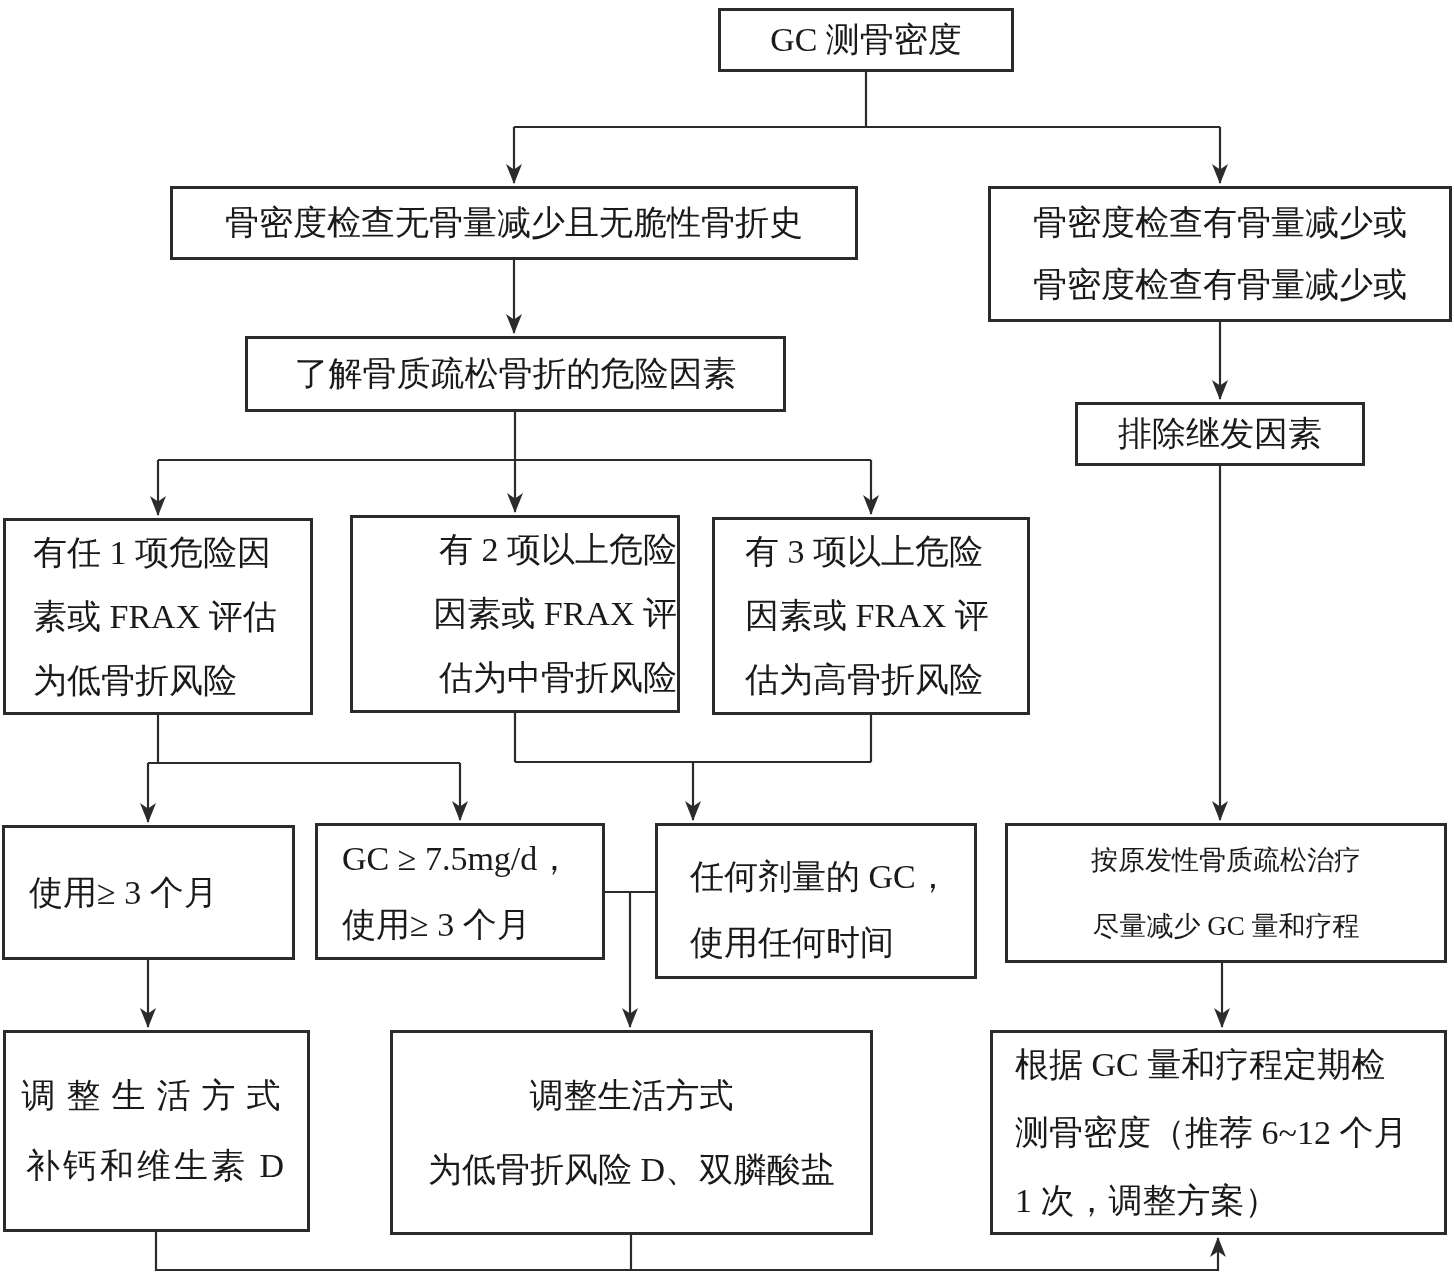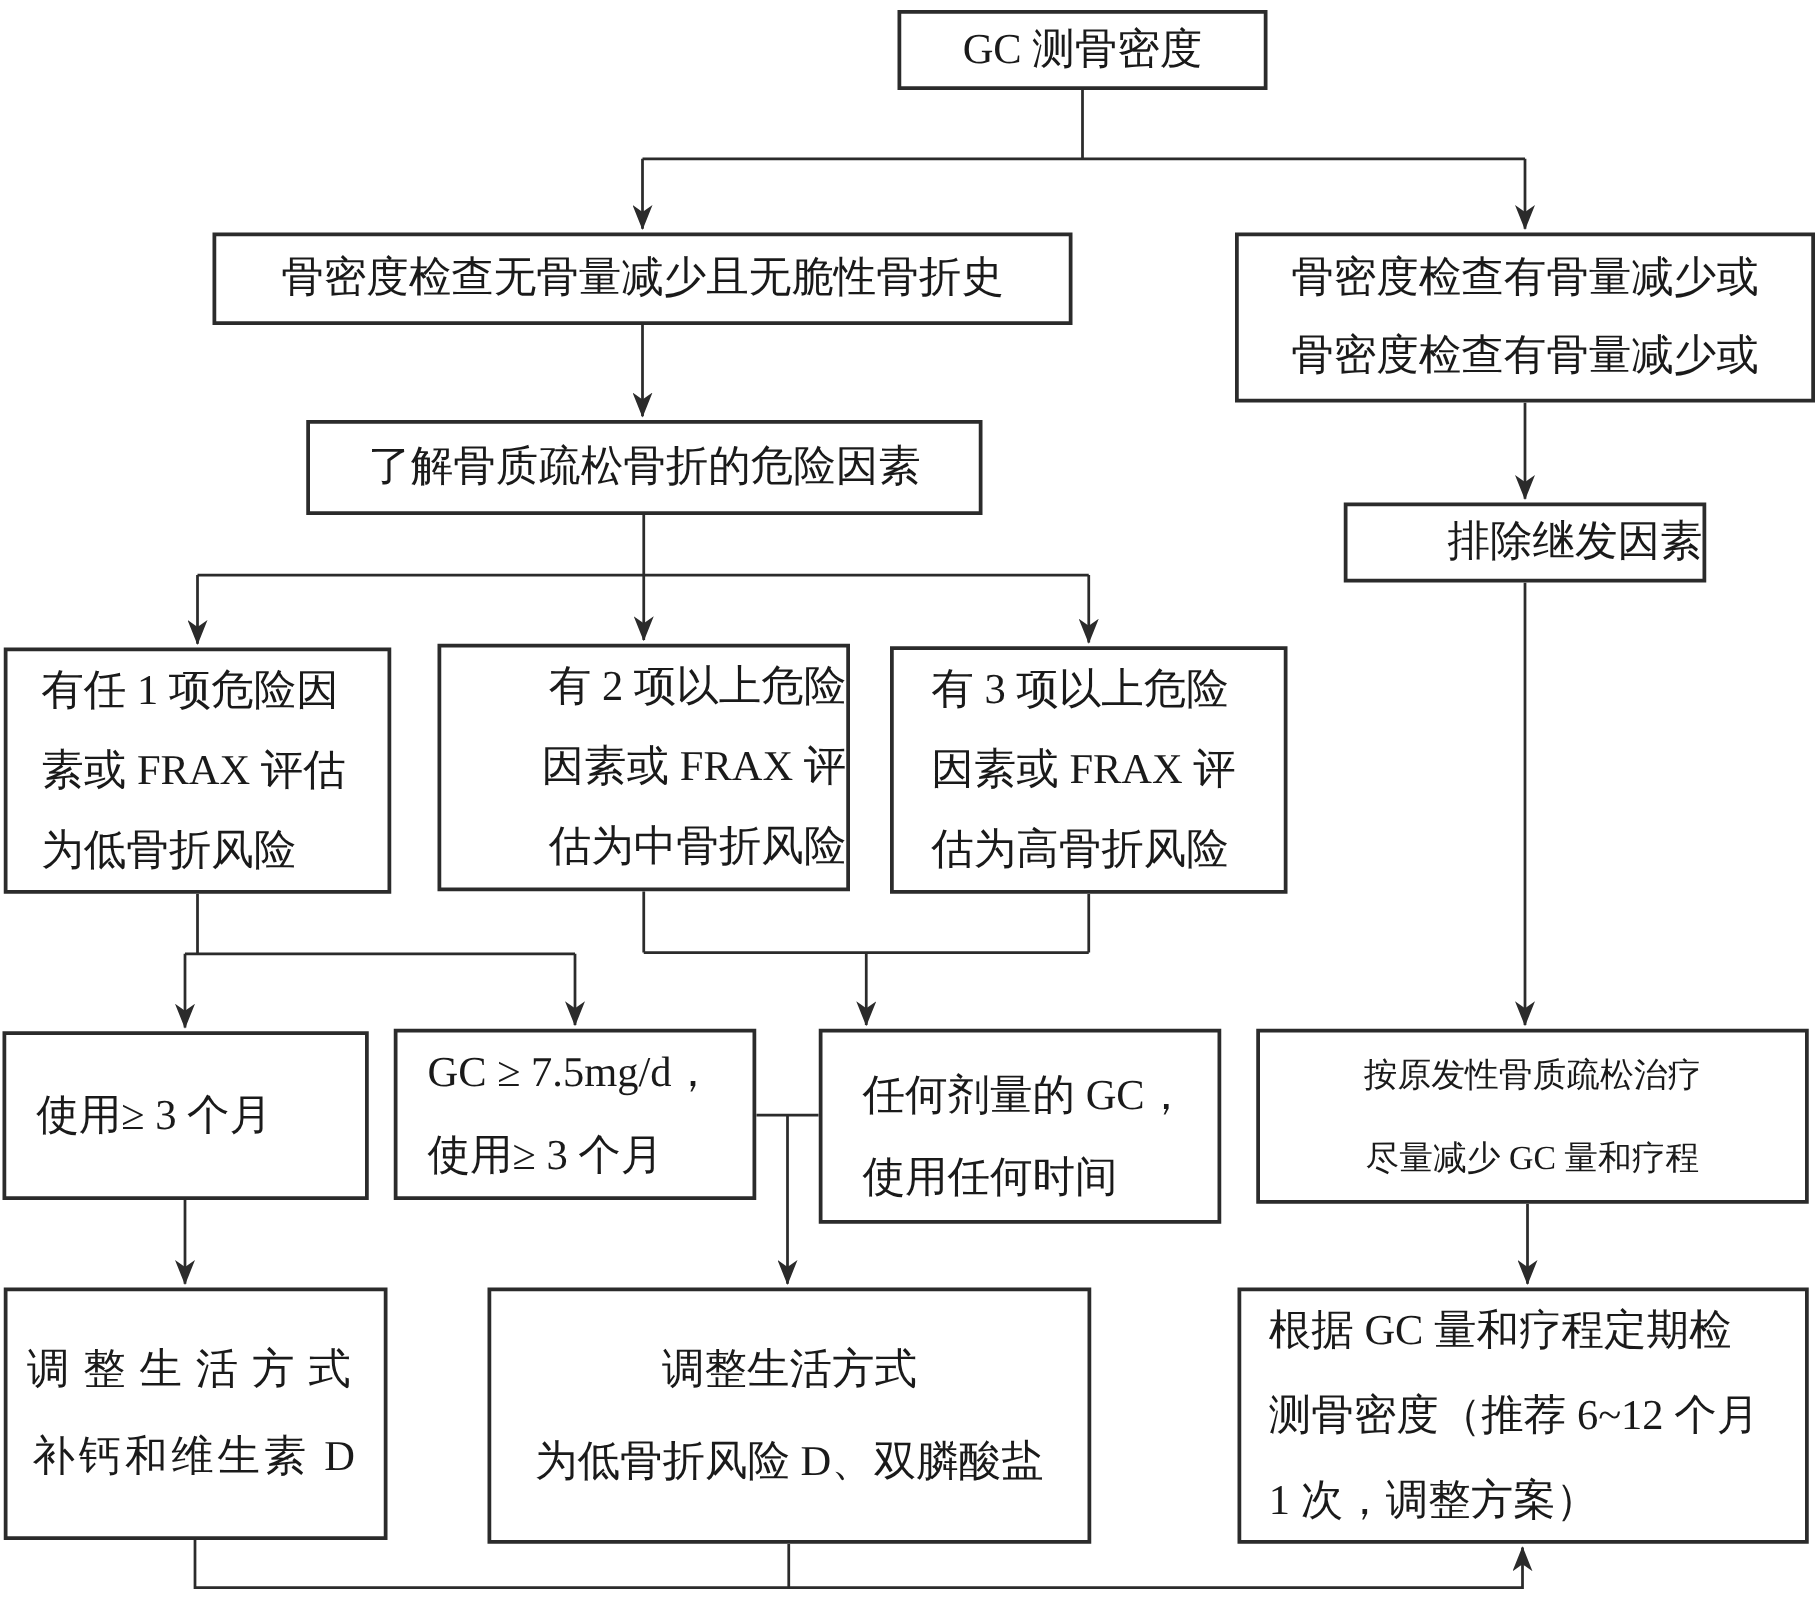--- a/index.html
+++ b/index.html
@@ -91,21 +91,21 @@
 
   <div class="node" style="left:988px;top:186px;width:464px;height:136px;line-height:62px;">
     <span class="ln">骨密度检查有骨量减少或</span>
     <span class="ln">骨密度检查有骨量减少或</span>
   </div>
 
   <div class="node" style="left:245px;top:336px;width:541px;height:76px;">
     <span class="ln">了解骨质疏松骨折的危险因素</span>
   </div>
 
-  <div class="node" style="left:1075px;top:402px;width:290px;height:64px;align-items:flex-end;">
+  <div class="node" style="left:1075px;top:402px;width:290px;height:64px;">
     <span class="ln">排除继发因素</span>
   </div>
 
   <div class="node al" style="left:3px;top:518px;width:310px;height:197px;line-height:64px;padding-left:27px;">
     <span class="ln">有任 1 项危险因</span>
     <span class="ln">素或 FRAX 评估</span>
     <span class="ln">为低骨折风险</span>
   </div>
 
   <div class="node al" style="left:350px;top:515px;width:330px;height:198px;line-height:64px;padding-left:30px;align-items:flex-end;">

